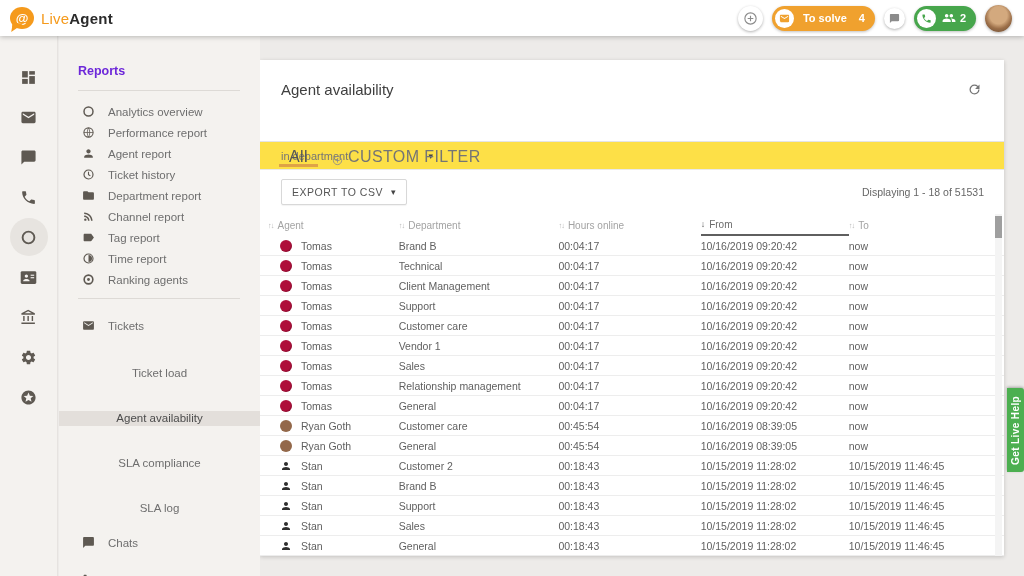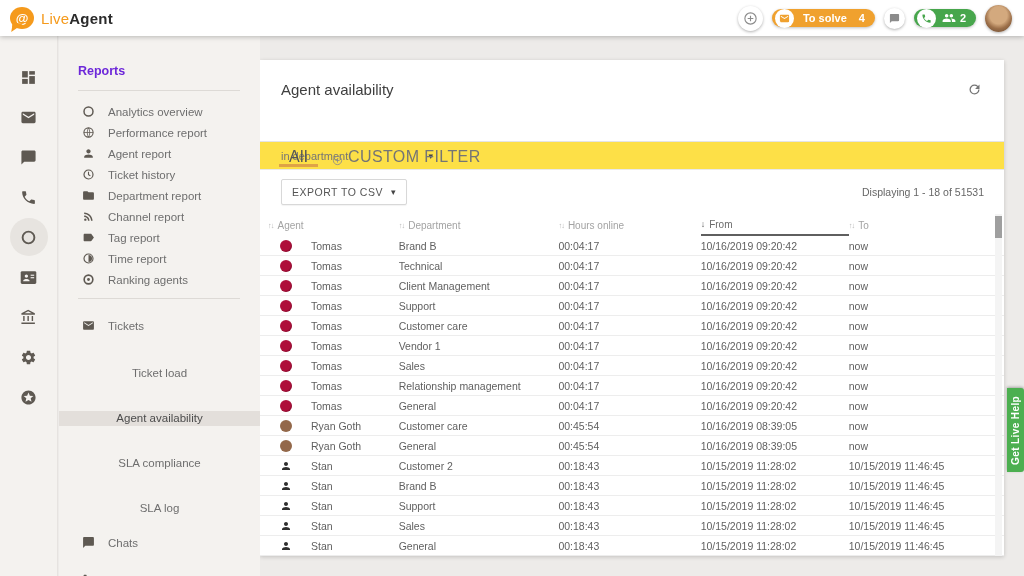--- a/index.html
+++ b/index.html
@@ -20,21 +20,21 @@
   .logo-text { font-size:15px; letter-spacing:.2px; }
   .logo-live { color:#f59a1c; font-weight:400; }
   .logo-agent { color:#2b2b2b; font-weight:700; }
   .topbar-right { display:flex; align-items:center; gap:9px; }
   .circle-btn { width:25px; height:25px; border-radius:50%; background:#fff;
     box-shadow:0 1px 3px rgba(0,0,0,.3); display:flex; align-items:center; justify-content:center;
     color:#8b8b8b; cursor:pointer; }
   .circle-btn svg { width:15px; height:15px; }
   .mini-btn { width:21px; height:21px; }
   .mini-btn svg { width:11px; height:11px; }
-  .pill { height:18px; border-radius:13px; display:flex; align-items:center;
+  .pill { height:25px; border-radius:13px; display:flex; align-items:center;
     padding:0 10px 0 3px; gap:6px; color:#fff; font-size:11px; font-weight:bold;
     box-shadow:0 1px 3px rgba(0,0,0,.25); cursor:pointer; }
   .pill-orange { background:#f0a12e; }
   .pill-green { background:#47a64c; }
   .pill-ico { width:19px; height:19px; border-radius:50%; background:#fff;
     display:flex; align-items:center; justify-content:center; }
   .pill-ico svg { width:11px; height:11px; }
   .pill-orange .pill-ico { color:#f0a12e; }
   .pill-green .pill-ico { color:#47a64c; }
   .pill-label { margin-left:3px; }
@@ -100,21 +100,21 @@
   .tbl-head { display:grid; grid-template-columns:18% 22% 19.6% 20.4% 20%;
     height:22px; align-items:center; padding:0 10px 0 8px; }
   .th { font-size:10px; color:#a3a3a3; display:flex; align-items:center; gap:4px; height:100%; }
   .th .sort-both { font-size:7.5px; color:#b5b5b5; letter-spacing:-1px; }
   .th.sorted { color:#6b6b6b; border-bottom:2px solid #5f5f5f; }
   .th.sorted .sort-desc { font-size:9px; color:#555; }
   .tbl-body {}
   .row { display:grid; grid-template-columns:18% 22% 19.6% 20.4% 20%;
     height:20px; align-items:center; padding:0 10px 0 8px; border-bottom:1px solid #ededed;
     font-size:10.5px; color:#5f5f5f; cursor:pointer; }
-  .cell-agent { display:flex; gap:19px;padding-left:12px; }
+  .cell-agent { display:flex; gap:9px;padding-left:12px; }
   .row-avatar { width:12px; height:12px; border-radius:50%; flex:none;
     display:flex; align-items:center; justify-content:center; }
   .row-avatar.crimson { background:#ae0f3a; box-shadow:inset -1px -1px 0 rgba(0,0,0,.15); }
   .row-avatar.photo { background:radial-gradient(circle at 50% 38%, #cfa478 0 42%, #93684а 60%, #6b4c34 100%);
     background-color:#93684a; }
   .row-avatar.silhouette svg { width:12px; height:12px; color:#2e2e2e; }
 
   
   .tscroll { position:absolute; right:2px; top:0; bottom:-320px; width:7px; }
   .tscroll-track { position:absolute; right:0; top:0; width:7px; height:342px; background:#f4f4f4; }

